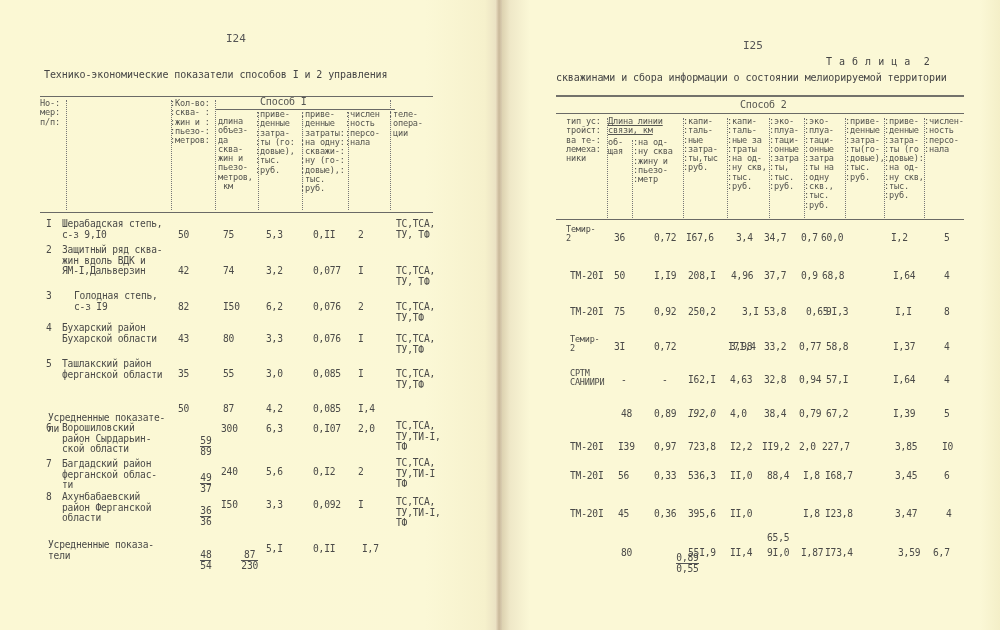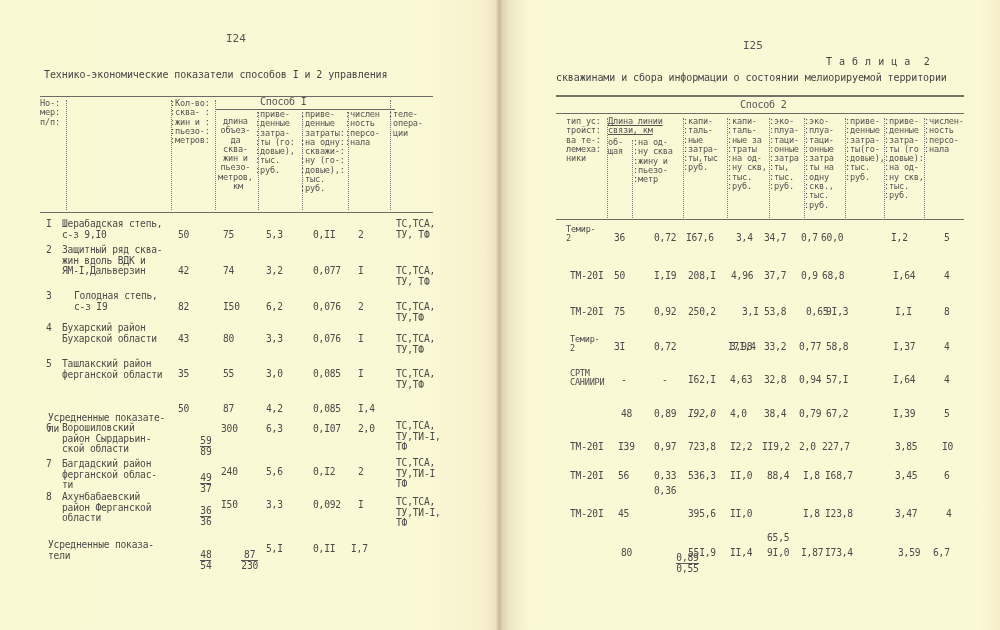--- a/index.html
+++ b/index.html
@@ -39,21 +39,21 @@
 <div class="t h" style="left:40px;top:99px;">Но-:
 мер:
 п/п:</div>
 <div class="t h" style="left:170px;top:99px;">:Кол-во:
 :сква- :
 :жин и :
 :пьезо-:
 :метров:</div>
 <div class="t h" style="left:260px;top:97px;font-size:10px;">Способ I</div>
 <div class="rule" style="left:215px;top:109px;width:180px;"></div>
-<div class="t h" style="left:218px;top:117px;text-align:center;">длина
+<div class="t h" style="left:218px;top:117px;">длина
 объез-
 да
 сква-
 жин и
 пьезо-
 метров,
  км</div>
 <div class="t h" style="left:255px;top:110px;">:приве-
 :денные
 :затра-
@@ -200,21 +200,21 @@
   <div class="t" style="left:48px;top:540px;">Усредненные показа-
 тели</div>
   <div class="t" style="left:178px;top:539px;">
     <span class="frac"><span class="num">48</span><span class="den">54</span></span>
   </div>
   <div class="t" style="left:219px;top:539px;">
     <span class="frac"><span class="num">87</span><span class="den">230</span></span>
   </div>
   <div class="t" style="left:266px;top:544px;">5,I</div>
   <div class="t" style="left:313px;top:544px;">0,II</div>
-  <div class="t" style="left:351px;top:544px;">I,7</div>
+  <div class="t" style="left:362px;top:544px;">I,7</div>
 </div>
 
 <div class="pg" style="left:743px;top:39px;">I25</div>
 <div class="title" style="left:826px;top:56px;letter-spacing:0.5px;">Т а б л и ц а  2</div>
 <div class="title" style="left:556px;top:72px;">скважинами и сбора информации о состоянии мелиорируемой территории</div>
 
 <div class="rule2" style="left:556px;top:95px;width:408px;"></div>
 <div class="t h" style="left:740px;top:100px;font-size:10px;">Способ 2</div>
 <div class="rule" style="left:556px;top:113px;width:408px;"></div>
 
@@ -383,21 +383,21 @@
   <div class="t" style="left:688px;top:471px;">536,3</div>
   <div class="t" style="left:730px;top:471px;">II,0</div>
   <div class="t" style="left:767px;top:471px;">88,4</div>
   <div class="t" style="left:803px;top:471px;">I,8</div>
   <div class="t" style="left:825px;top:471px;">I68,7</div>
   <div class="t" style="left:895px;top:471px;">3,45</div>
   <div class="t" style="left:944px;top:471px;">6</div>
 
   <div class="t" style="left:570px;top:509px;">ТМ-20I</div>
   <div class="t" style="left:618px;top:509px;">45</div>
-  <div class="t" style="left:654px;top:486px;">0,36</div>
+  <div class="t" style="left:654px;top:509px;">0,36</div>
   <div class="t" style="left:688px;top:509px;">395,6</div>
   <div class="t" style="left:730px;top:509px;">II,0</div>
   <div class="t" style="left:767px;top:533px;">65,5</div>
   <div class="t" style="left:803px;top:509px;">I,8</div>
   <div class="t" style="left:825px;top:509px;">I23,8</div>
   <div class="t" style="left:895px;top:509px;">3,47</div>
   <div class="t" style="left:946px;top:509px;">4</div>
 
   <div class="t" style="left:621px;top:548px;">80</div>
   <div class="t" style="left:654px;top:542px;">

